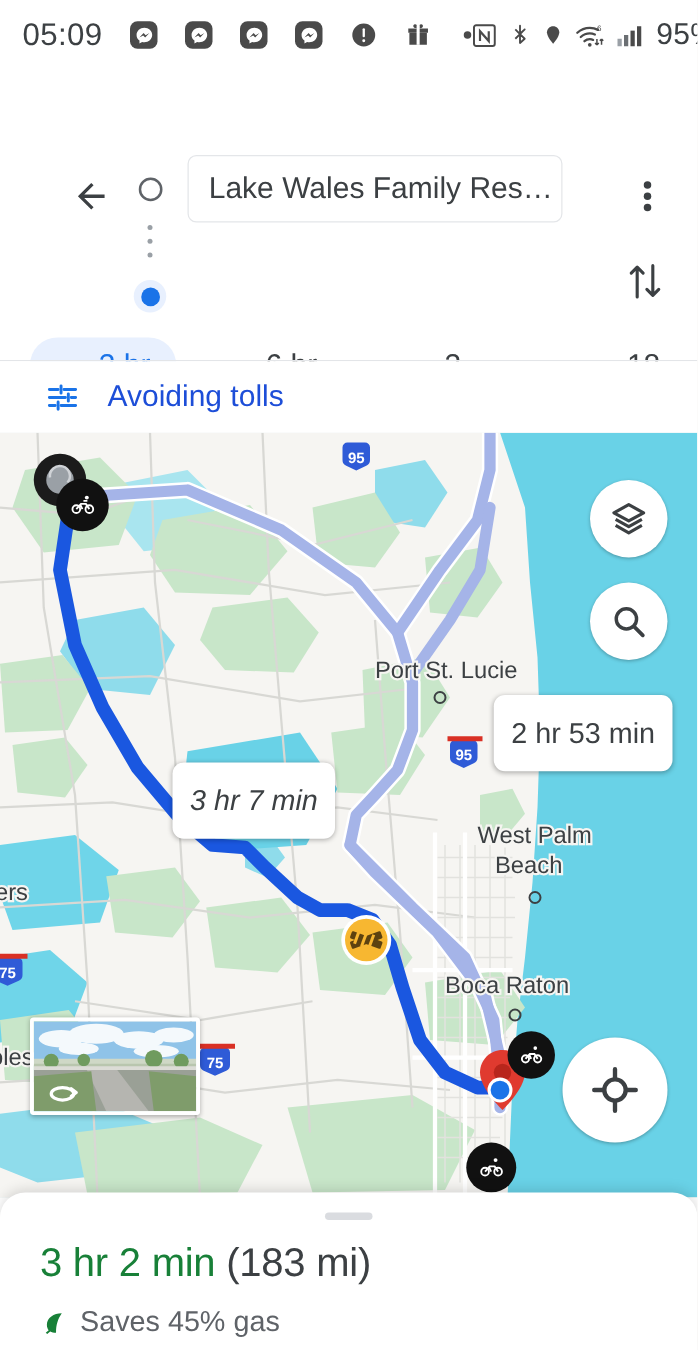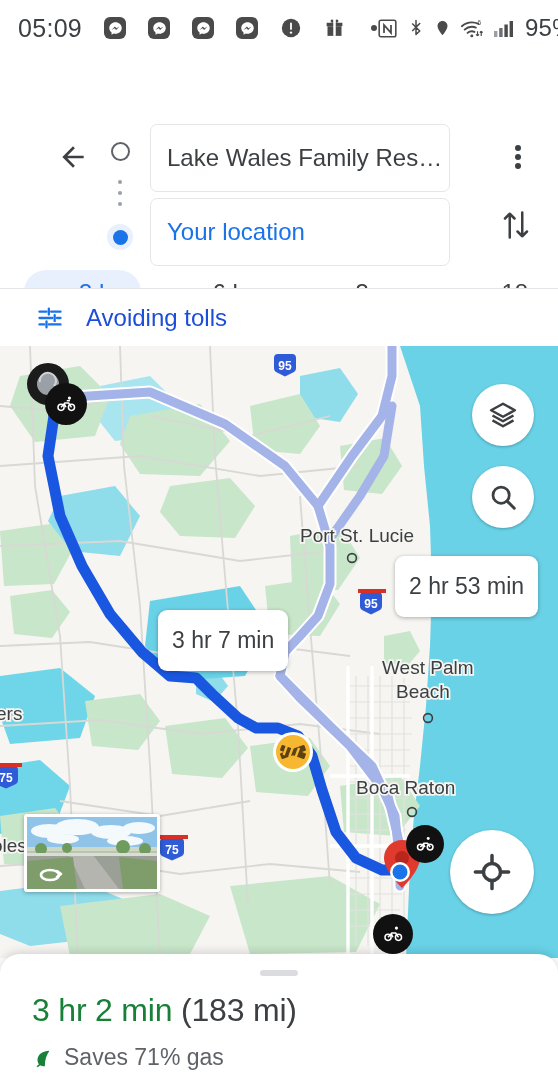--- a/index.html
+++ b/index.html
@@ -43,21 +43,21 @@
   .wp-col { position:absolute; left:108px; top:78px; width:24px; height:122px;
             display:flex; flex-direction:column; align-items:center; }
   .wp-ring { width:19px;height:19px;border-radius:50%;border:2.4px solid #5f6368; margin-top:8px;}
   .wp-dots { flex:1; display:flex; flex-direction:column; justify-content:center; align-items:center; gap:7px; padding:8px 0;}
   .wp-d { width:4px;height:4px;border-radius:50%;background:#9aa0a6; }
   .wp-blue-out { width:26px;height:26px;border-radius:50%;background:#e8f0fe;
                  display:flex;align-items:center;justify-content:center; margin-bottom:6px;}
   .wp-blue { width:15px;height:15px;border-radius:50%;background:#1a73e8; }
 
   .field {
-    position:absolute; left:150px; width:300px; height:68px;
+    position:absolute; left:150px; width:300px; height:54px;
     border:1px solid #e4e6e9; border-radius:7px; background:#fff;
     display:flex; align-items:center; padding:0 16px;
     font-size:24px; color:#3c4043; white-space:nowrap; overflow:hidden;
     cursor:text;
   }
   .field.dest { top:68px; }
   .field.orig { top:142px; color:#1a73e8; }
 
   .swap-btn { position:absolute; right:20px; top:144px; width:44px;height:50px;
               display:flex;align-items:center;justify-content:center;cursor:pointer;}
@@ -91,21 +91,21 @@
   .btn-layers { left:472px; top:38px; width:62px;height:62px; }
   .btn-search { left:472px; top:120px; width:62px;height:62px; }
   .btn-locate { left:450px; top:484px; width:84px;height:84px; }
 
   
   .chip {
     position:absolute; background:#fff; border-radius:9px; padding:17px 14px;
     font-size:23px; color:#3c4043; box-shadow:0 1px 4px rgba(0,0,0,.3);
     white-space:nowrap; z-index:18; cursor:pointer;
   }
-  .chip.alt1 { left:158px; top:264px; }
+  .chip.alt1 { left:138px; top:264px;font-style:italic; }
   .chip.alt2 { left:395px; top:210px; }
 
   
   .sv-thumb {
     position:absolute; left:24px; top:468px; width:136px; height:78px;
     border:3px solid #fff; border-radius:3px; overflow:hidden;
     box-shadow:0 1px 4px rgba(0,0,0,.3); z-index:17; cursor:pointer;
   }
   .sv-thumb svg { display:block; }
 
@@ -234,23 +234,20 @@
       </div>
       <div class="wp-blue-out">
           <div class="wp-blue"></div>
         </div>
     </div>
 
     <div class="field dest">
       <span title="Choose destination">Lake Wales Family Res…</span>
     </div>
 
-    <div class="field orig">
-      <span title="Choose starting point">Your location</span>
-    </div>
 
     <div class="swap-btn">
       <svg width="30" height="36" viewBox="0 0 24 28">
         <path d="M7 24V5m0 0L3.2 8.8M7 5l3.8 3.8" stroke="#3c4043" stroke-width="2" fill="none" stroke-linecap="round" stroke-linejoin="round"></path>
         <path d="M17 4v19m0 0l3.8-3.8M17 23l-3.8-3.8" stroke="#3c4043" stroke-width="2" fill="none" stroke-linecap="round" stroke-linejoin="round"></path>
       </svg>
     </div>
 
     <div class="modes">
       <div class="mode active m1">
@@ -529,17 +526,17 @@
   <div class="sheet">
     <div class="grabber"></div>
     <div class="sheet-eta">
       <span>3 hr 2 min</span>
       <span class="dist">(183 mi)</span>
     </div>
     <div class="sheet-gas">
       <svg width="22" height="22" viewBox="0 0 24 24">
         <path d="M19 4c-7 0-13 4-13 10 0 2 .6 3.6 1.6 4.8L5 21l1.3 1 2.6-2.2C10.2 20.5 11.8 21 14 21c0-7 1.6-12 5-17z" fill="#188038"></path>
       </svg>
-      <span>Saves 71% gas</span>
+      <span>Saves 45% gas</span>
     </div>
   </div>
 
 </div>
 
 </body></html>

